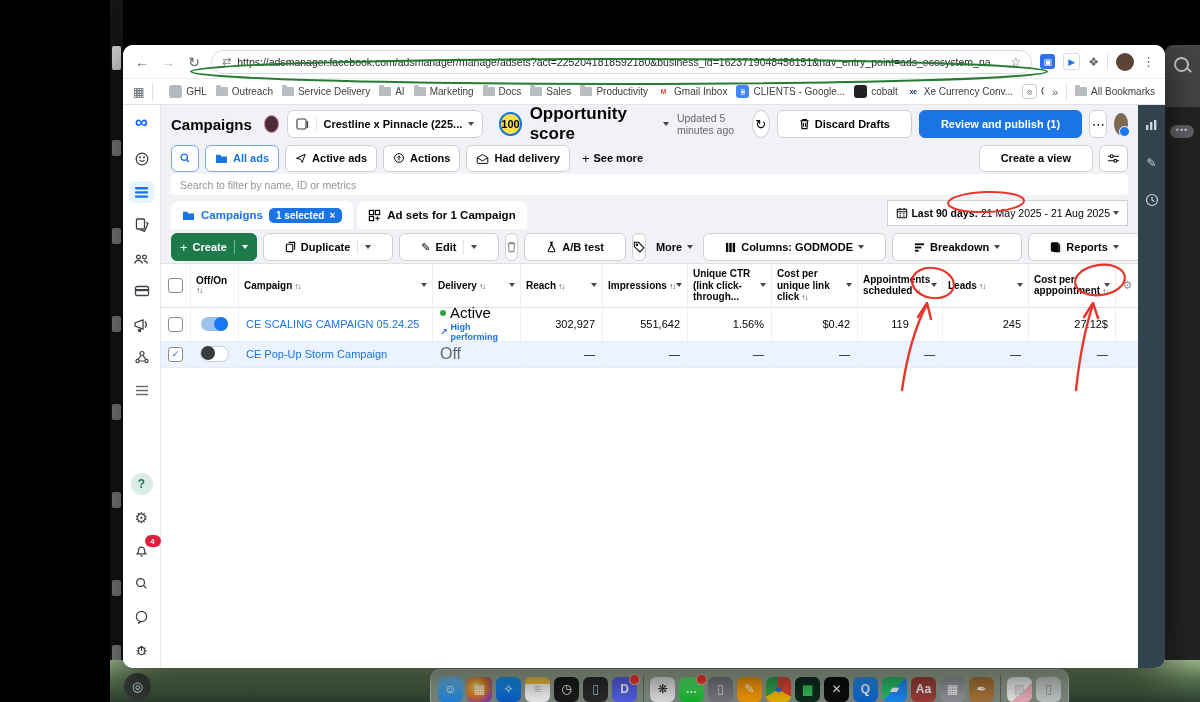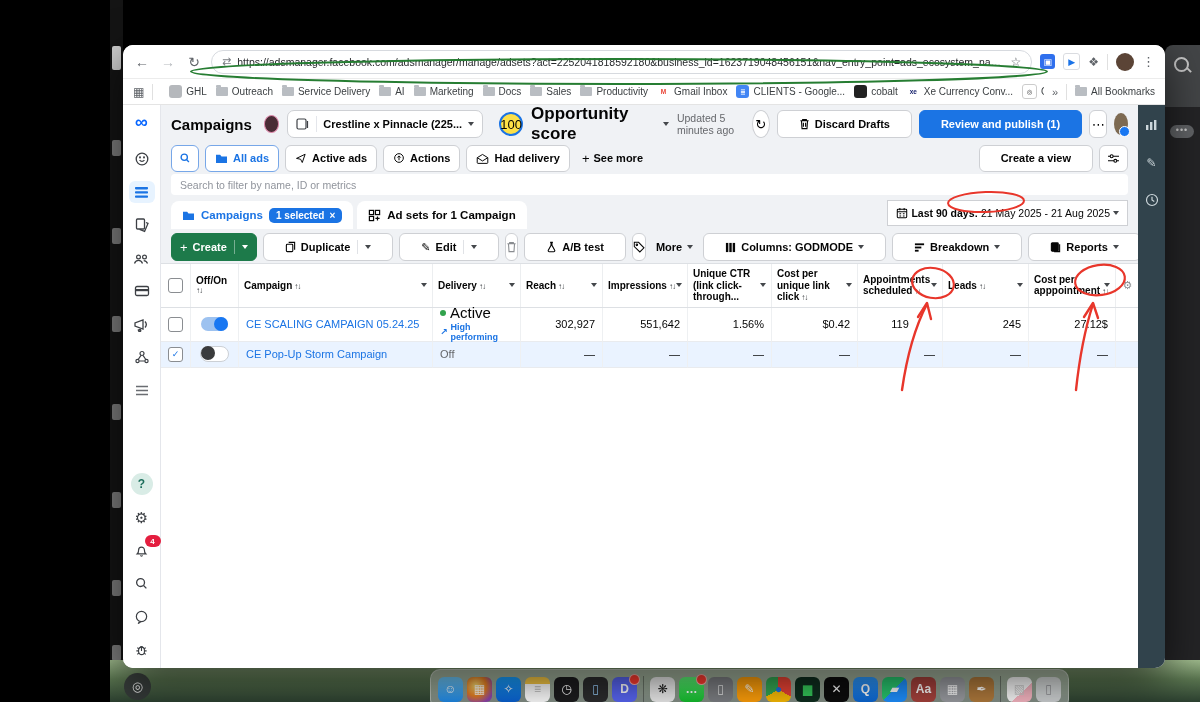--- a/index.html
+++ b/index.html
@@ -78,21 +78,21 @@
 
   
   .fb-main{flex:1;background:#f0f2f5;display:flex;flex-direction:column;min-width:0;}
 
   .hdr{height:38px;display:flex;align-items:center;gap:8px;padding:0 10px;flex:0 0 auto;}
   .hdr-title{font-size:15px;font-weight:bold;color:#050505;}
   .acct-chip{display:flex;align-items:center;gap:6px;background:#fff;border:1px solid #ced0d4;border-radius:7px;height:26px;padding:0 8px;}
   .acct-avatar{width:16px;height:16px;border-radius:50%;background:#4a2c35;border:1px solid #d8a;}
   .acct-sep{width:1px;height:16px;background:#e4e6eb;}
   .acct-name{font-size:11px;font-weight:bold;color:#050505;white-space:nowrap;}
-  .score-badge{width:20px;height:20px;border-radius:50%;border:2.5px solid #1b74e4;color:#050505;font-size:13px;font-weight:normal;
+  .score-badge{width:20px;height:20px;border-radius:50%;border:2.5px solid #1b74e4;color:#050505;font-size:11px;font-weight:bold;
     display:flex;align-items:center;justify-content:center;background:#fde047;}
   .score-label{font-size:17px;font-weight:bold;color:#050505;}
   .hdr-right{margin-left:auto;display:flex;align-items:center;gap:7px;}
   .updated{font-size:10.5px;color:#65676b;}
   .icon-btn{width:26px;height:26px;border:1px solid #ced0d4;border-radius:6px;background:#fff;display:flex;align-items:center;justify-content:center;color:#050505;font-size:13px;}
   .btn{display:inline-flex;align-items:center;gap:5px;background:#fff;border:1px solid #ced0d4;border-radius:6px;height:26px;
     padding:0 21px;font-size:11px;font-weight:bold;color:#050505;white-space:nowrap;}
   .btn.primary{background:#1b74e4;border-color:#1b74e4;color:#fff;}
   .hdr-avatar{width:22px;height:22px;border-radius:50%;background:#7d6a52;position:relative;}
   .hdr-avatar::after{content:"";position:absolute;right:-2px;bottom:-2px;width:9px;height:9px;border-radius:50%;background:#1877f2;border:1.5px solid #fff;}
@@ -144,21 +144,21 @@
   .cb{width:13px;height:13px;border:1.5px solid #8a8d91;border-radius:3px;background:#fff;display:flex;align-items:center;justify-content:center;font-size:9px;color:#1b74e4;font-weight:bold;}
   .toggle{width:27px;height:14px;border-radius:8px;position:relative;}
   .toggle.on{background:#9dc2f0;}
   .toggle.on::after{content:"";position:absolute;right:0px;top:-0px;width:14px;height:14px;border-radius:50%;background:#1877f2;}
   .toggle.off{background:#fff;border:1px solid #ccd0d5;}
   .toggle.off::after{content:"";position:absolute;left:0;top:-1px;width:14px;height:14px;border-radius:50%;background:#3a3b3c;}
   .delivery-wrap{display:flex;flex-direction:column;justify-content:center;gap:2px;line-height:1.1;}
   .deliv-line{display:flex;align-items:center;gap:4px;font-size:15px;}
   .dot-active{width:6px;height:6px;border-radius:50%;background:#31a24c;}
   .hp{color:#1b74e4;font-weight:bold;font-size:9px;display:flex;align-items:center;gap:3px;}
-  .off-txt{color:#65676b;font-size:11px;}
+  .off-txt{color:#65676b;font-size:16px;}
   .sum-txt{font-weight:bold;font-size:10.5px;color:#050505;display:flex;align-items:center;gap:4px;}
   .info-dot{width:10px;height:10px;border-radius:50%;background:#050505;color:#fff;font-size:7px;display:inline-flex;align-items:center;justify-content:center;font-style:italic;font-weight:bold;}
   .gear-th{justify-content:center;color:#8a8d91;font-size:11px;border-right:none;}
   .table-rest{flex:1;background:#fff;}
 
   
   .slate{width:27px;background:#31434c;display:flex;flex-direction:column;align-items:center;gap:24px;padding-top:14px;flex:0 0 auto;}
   .slate .s-ic{color:#cdd7db;font-size:12px;line-height:1;}
 
   

